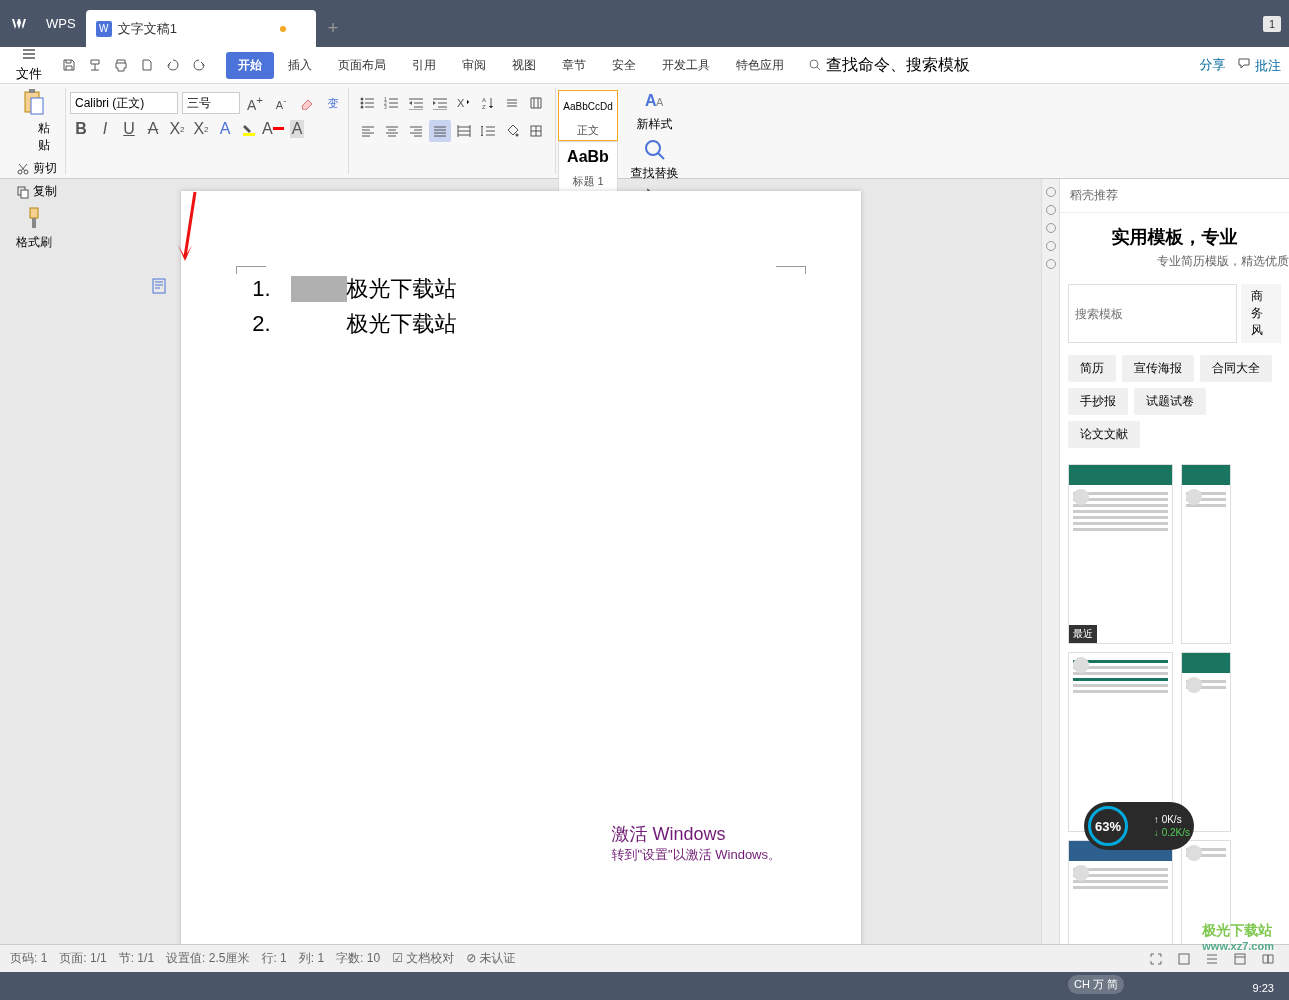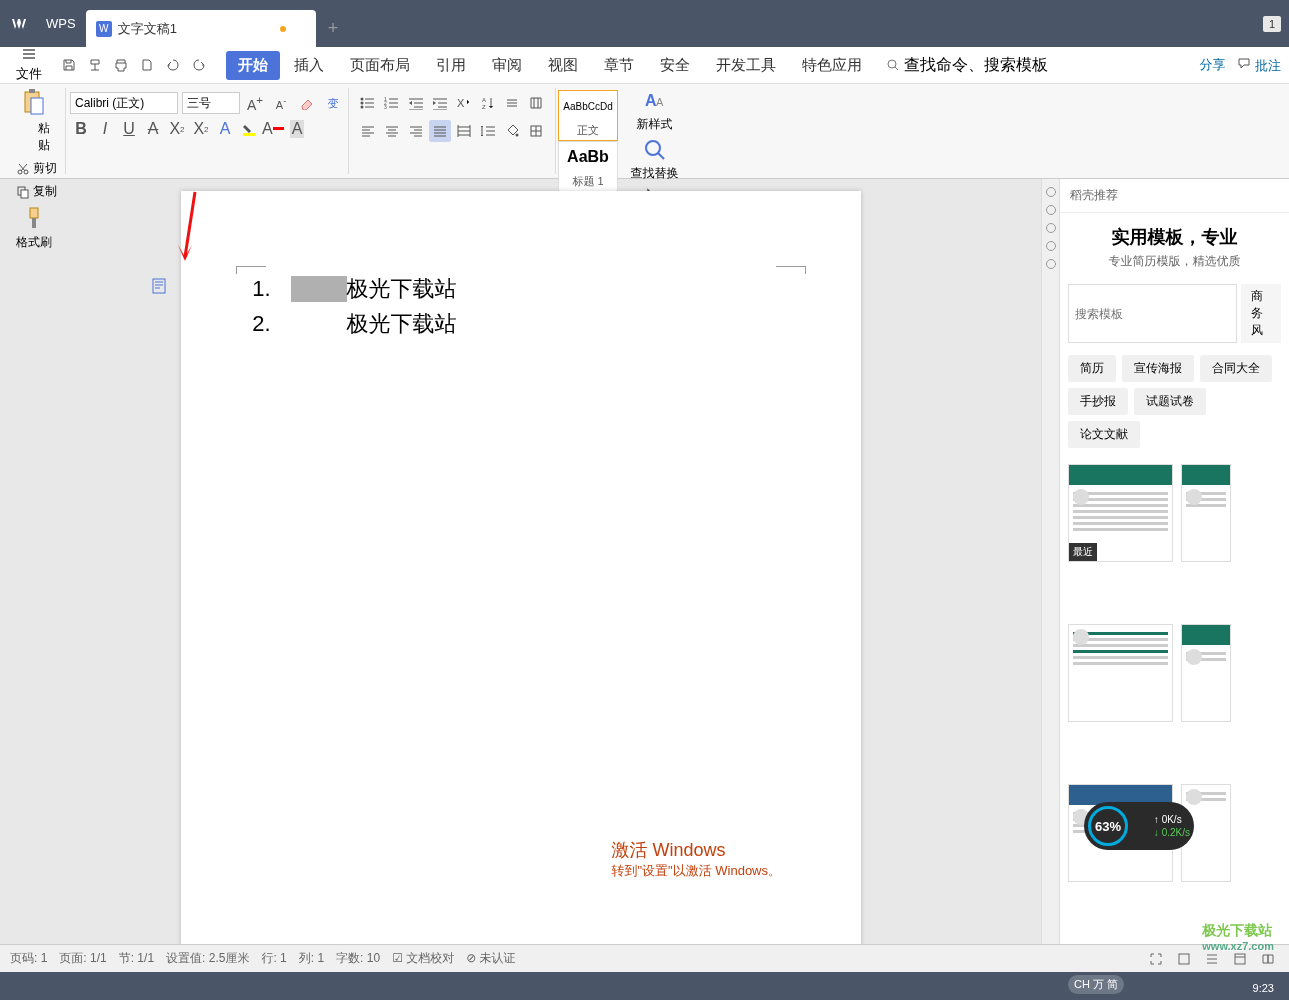--- a/index.html
+++ b/index.html
@@ -14,21 +14,21 @@
 .tab-dot { width: 6px; height: 6px; background: #f5a623; border-radius: 50%; position: absolute; right: 30px; }
 .tab-add { color: #999; font-size: 18px; padding: 0 12px; margin-top: 10px; cursor: pointer; }
 .titlebar-right { margin-left: auto; display: flex; align-items: center; gap: 8px; padding-right: 8px; }
 .titlebar-badge { background: #e8e8e8; color: #333; padding: 2px 6px; font-size: 11px; border-radius: 2px; }
 
 .menubar { height: 37px; background: #fff; display: flex; align-items: center; border-bottom: 1px solid #ddd; padding: 0 8px; }
 .menu-trigger { display: flex; align-items: center; gap: 4px; padding: 0 8px; font-size: 13px; flex-direction: column; }
 .quick-icons { display: flex; gap: 4px; padding: 0 8px; }
 .quick-icon { width: 22px; height: 22px; display: flex; align-items: center; justify-content: center; color: #555; cursor: pointer; }
 .menu-tabs { display: flex; gap: 2px; margin-left: 8px; }
-.menu-tab { padding: 5px 12px; font-size: 15px; color: #333; cursor: pointer; border-radius: 3px; }
+.menu-tab { padding: 5px 12px; font-size: 12px; color: #333; cursor: pointer; border-radius: 3px; }
 .menu-tab.active { background: #4b73d9; color: #fff; font-weight: bold; }
 .menubar-right { margin-left: auto; display: flex; align-items: center; gap: 12px; font-size: 13px; color: #0369a1; }
 .search-cmd { display: flex; align-items: center; gap: 4px; cursor: pointer; }
 
 .ribbon { height: 95px; background: #f7f7f7; border-bottom: 1px solid #ccc; display: flex; padding: 4px 8px; }
 .ribbon-group { display: flex; flex-direction: column; padding: 0 6px; border-right: 1px solid #ddd; }
 .ribbon-group.no-border { border-right: none; }
 .paste-section { display: flex; gap: 4px; }
 .paste-big { display: flex; flex-direction: column; align-items: center; justify-content: center; width: 40px; cursor: pointer; }
 .paste-big svg { margin-bottom: 2px; }
@@ -76,41 +76,41 @@
 .line-text { }
 .page-icon-left { position: absolute; left: -30px; top: 86px; color: #4b73d9; }
 .red-arrow { position: absolute; top: 8px; left: 170px; pointer-events: none; z-index: 10; }
 
 .right-gutter { width: 18px; background: #f0f0f0; border-left: 1px solid #ddd; display: flex; flex-direction: column; align-items: center; padding-top: 8px; gap: 8px; }
 .gutter-dot { width: 10px; height: 10px; border: 1px solid #999; border-radius: 50%; cursor: pointer; }
 
 .sidebar-right { width: 230px; background: #fff; border-left: 1px solid #ddd; display: flex; flex-direction: column; overflow: hidden; }
 .sidebar-header { padding: 8px 10px; font-size: 12px; color: #666; border-bottom: 1px solid #eee; cursor: pointer; }
 .promo-title { font-size: 18px; font-weight: bold; text-align: center; padding: 12px 8px 4px; }
-.promo-sub { font-size: 12px; color: #666; text-align: center; padding-bottom: 10px; }
+.promo-sub { font-size: 12px; color: #666; text-align: right; padding-bottom: 10px; }
 .search-row { display: flex; padding: 4px 8px; gap: 4px; }
 .sidebar-search { flex: 1; border: 1px solid #ddd; padding: 4px 6px; font-size: 12px; }
 .sidebar-tab { padding: 4px 10px; font-size: 12px; cursor: pointer; background: #f5f5f5; }
 .cat-grid { display: flex; flex-wrap: wrap; gap: 6px; padding: 8px; }
 .cat-btn { padding: 5px 12px; font-size: 12px; background: #f0f0f0; border-radius: 2px; cursor: pointer; }
 .template-grid { display: flex; flex-wrap: wrap; gap: 8px; padding: 8px; overflow-y: auto; flex: 1; }
-.template-item { width: 100px; height: 98px; background: #fff; border: 1px solid #ddd; position: relative; cursor: pointer; overflow: hidden; }
+.template-item { width: 100px; height: 180px; background: #fff; border: 1px solid #ddd; position: relative; cursor: pointer; overflow: hidden; }
 .template-item.wide { width: 105px; }
 .tmpl-header { height: 20px; background: #1a7560; }
 .tmpl-header.blue { background: #2d5f8f; }
 .tmpl-body { padding: 4px; }
 .tmpl-line { height: 3px; background: #ccc; margin: 3px 0; }
 .tmpl-avatar { width: 16px; height: 16px; background: #ddd; border-radius: 50%; float: left; margin: 4px; }
 .tmpl-badge { position: absolute; bottom: 0; left: 0; background: #333; color: #fff; font-size: 10px; padding: 2px 4px; }
 
 .statusbar { height: 28px; background: #f0f0f0; border-top: 1px solid #ccc; display: flex; align-items: center; padding: 0 10px; font-size: 12px; color: #666; gap: 12px; }
 .statusbar-right { margin-left: auto; display: flex; align-items: center; gap: 6px; }
 .view-btn { width: 22px; height: 18px; display: flex; align-items: center; justify-content: center; cursor: pointer; }
 
-.watermark { position: absolute; right: 260px; bottom: 64px; color: #c2410c; font-size: 18px; pointer-events: none; }
+.watermark { position: absolute; right: 260px; bottom: 80px; color: #701a75; font-size: 18px; pointer-events: none; }
 .watermark-sub { font-size: 13px; }
 
 .speed-widget { position: absolute; right: 95px; bottom: 150px; width: 110px; height: 48px; background: #2a2a2a; border-radius: 24px; display: flex; align-items: center; padding: 4px; color: #fff; font-size: 10px; justify-content: space-between; }
 .speed-circle { width: 40px; height: 40px; border-radius: 50%; border: 3px solid #0ad; display: flex; align-items: center; justify-content: center; font-size: 13px; font-weight: bold; }
 .speed-stats { margin-left: 6px; display: flex; flex-direction: column; gap: 2px; }
 
 .bottom-watermark { position: absolute; right: 15px; bottom: 48px; color: #7ec850; font-size: 14px; font-weight: bold; text-shadow: 1px 1px 0 #fff; }
 .bottom-url { color: #5a8; font-size: 11px; }
 
 .taskbar-time { position: absolute; right: 15px; bottom: 6px; color: #fff; font-size: 11px; }

